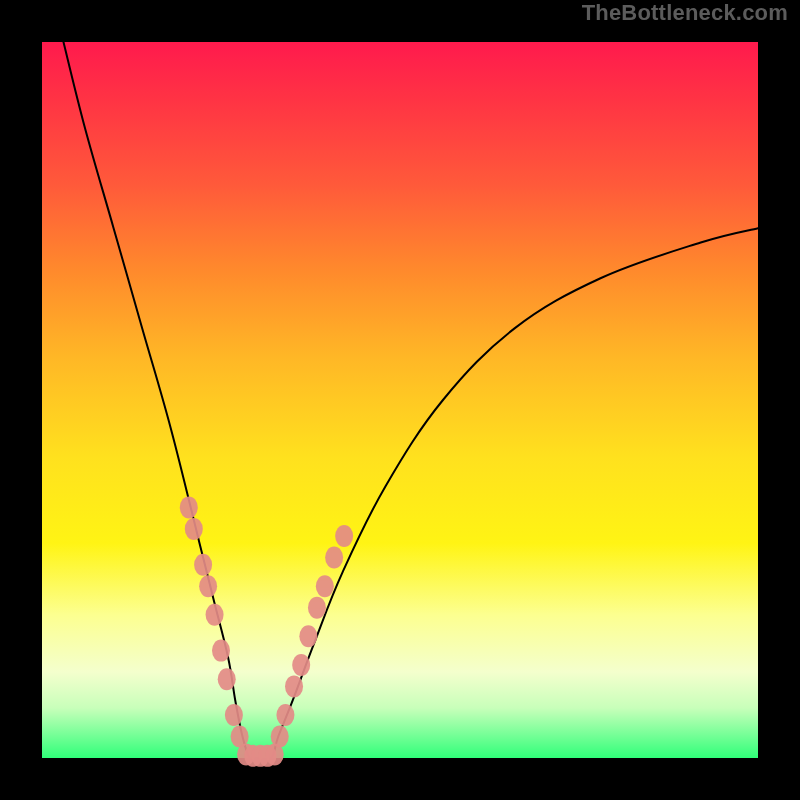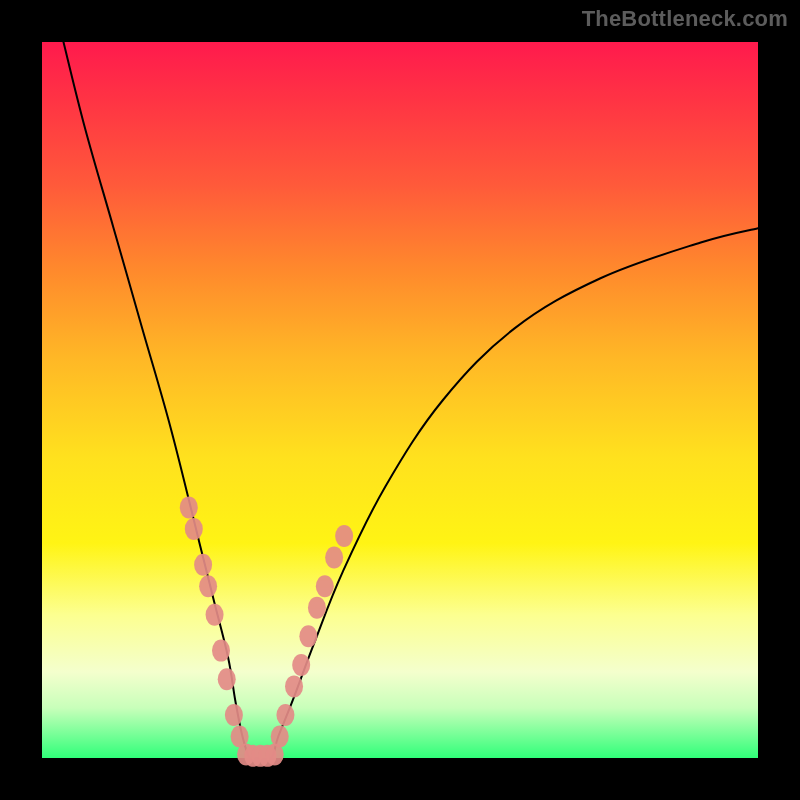--- a/index.html
+++ b/index.html
@@ -32,21 +32,21 @@
       #ffe11e 58%,
       #fff414 70%,
       #fcff90 80%,
       #f4ffcd 88%,
       #c8ffba 93%,
       #30ff79 100%
     );
   }
   .watermark {
     position: absolute;
-    top: 6px;
+    top: 0;
     right: 12px;
     font-family: Arial, Helvetica, sans-serif;
     font-size: 22px;
     font-weight: 600;
     color: #5c5c5c;
     letter-spacing: 0.2px;
   }
   svg.curve {
     position: absolute;
     left: 0;

